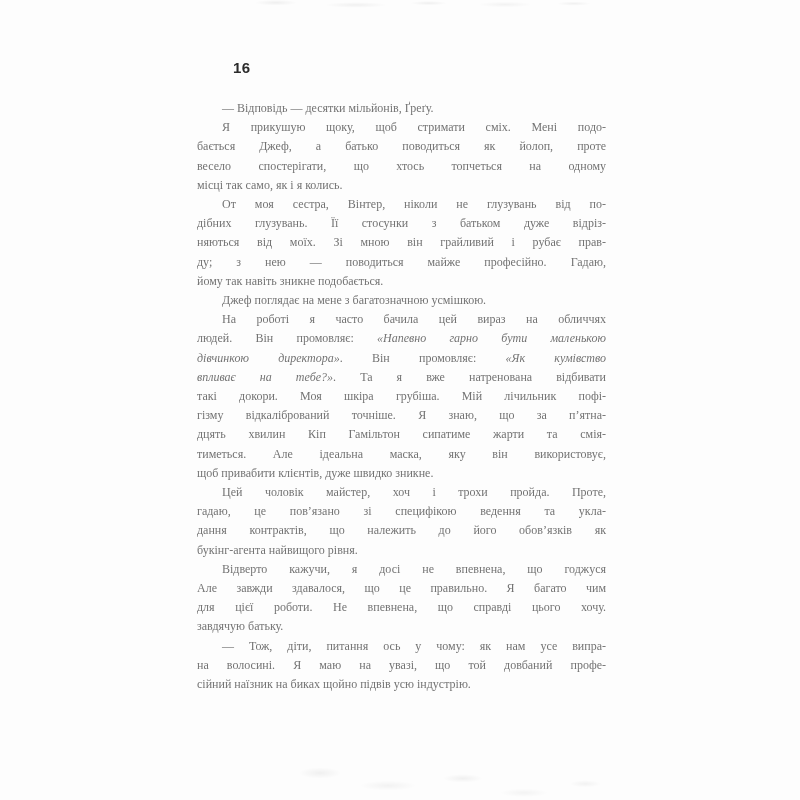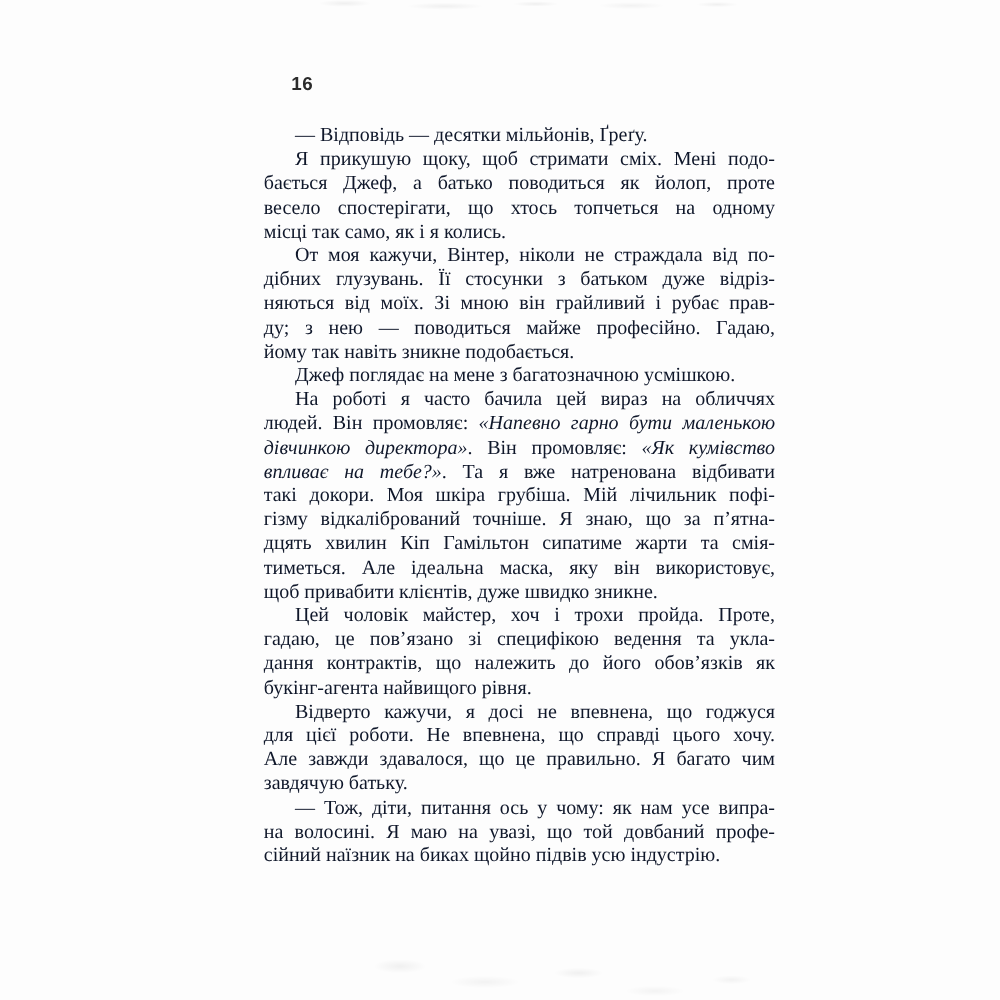--- a/index.html
+++ b/index.html
@@ -23,25 +23,25 @@
     top: 60px;
     font-family: "Liberation Sans", "DejaVu Sans", sans-serif;
     font-size: 15px;
     font-weight: 600;
     line-height: 16px;
     letter-spacing: 0.5px;
     color: #2b2b2b;
   }
   .text-col {
     position: absolute;
-    left: 211px;
+    left: 197px;
     top: 99px;
     width: 409px;
-    color: #0f172a;
-    font-size: 16px;
+    color: #737373;
+    font-size: 12px;
     line-height: 19.2px;
   }
   .para { margin: 0; padding: 0; }
   .line {
     text-align: justify;
     text-align-last: justify;
     white-space: normal;
     word-spacing: normal;
   }
   .line.end {
@@ -88,21 +88,21 @@
       <div class="para">
         <div class="line in end"><span>— Відповідь — десятки мільйонів, Ґреґу.</span></div>
       </div>
       <div class="para">
         <div class="line in"><span>Я прикушую щоку, щоб стримати сміх. Мені подо-</span></div>
         <div class="line"><span>бається Джеф, а батько поводиться як йолоп, проте</span></div>
         <div class="line"><span>весело спостерігати, що хтось топчеться на одному</span></div>
         <div class="line end"><span>місці так само, як і я колись.</span></div>
       </div>
       <div class="para">
-        <div class="line in"><span>От моя кажучи, Вінтер, ніколи не страждала від по-</span></div>
+        <div class="line in"><span>От моя сестра, Вінтер, ніколи не глузувань від по-</span></div>
         <div class="line"><span>дібних глузувань. Її стосунки з батьком дуже відріз-</span></div>
         <div class="line"><span>няються від моїх. Зі мною він грайливий і рубає прав-</span></div>
         <div class="line"><span>ду; з нею — поводиться майже професійно. Гадаю,</span></div>
         <div class="line end"><span>йому так навіть зникне подобається.</span></div>
       </div>
       <div class="para">
         <div class="line in end"><span>Джеф поглядає на мене з багатозначною усмішкою.</span></div>
       </div>
       <div class="para">
         <div class="line in"><span>На роботі я часто бачила цей вираз на обличчях</span></div>
@@ -116,22 +116,22 @@
         <div class="line end"><span>щоб привабити клієнтів, дуже швидко зникне.</span></div>
       </div>
       <div class="para">
         <div class="line in"><span>Цей чоловік майстер, хоч і трохи пройда. Проте,</span></div>
         <div class="line"><span>гадаю, це пов’язано зі специфікою ведення та укла-</span></div>
         <div class="line"><span>дання контрактів, що належить до його обов’язків як</span></div>
         <div class="line end"><span>букінг-агента найвищого рівня.</span></div>
       </div>
       <div class="para">
         <div class="line in"><span>Відверто кажучи, я досі не впевнена, що годжуся</span></div>
+        <div class="line"><span>Але завжди здавалося, що це правильно. Я багато чим</span></div>
         <div class="line"><span>для цієї роботи. Не впевнена, що справді цього хочу.</span></div>
-        <div class="line"><span>Але завжди здавалося, що це правильно. Я багато чим</span></div>
         <div class="line end"><span>завдячую батьку.</span></div>
       </div>
       <div class="para">
         <div class="line in"><span>— Тож, діти, питання ось у чому: як нам усе випра-</span></div>
         <div class="line"><span>на волосині. Я маю на увазі, що той довбаний профе-</span></div>
         <div class="line end"><span>сійний наїзник на биках щойно підвів усю індустрію.</span></div>
       </div>
     </div>
   <div class="edge bottom"></div>
 </div>

